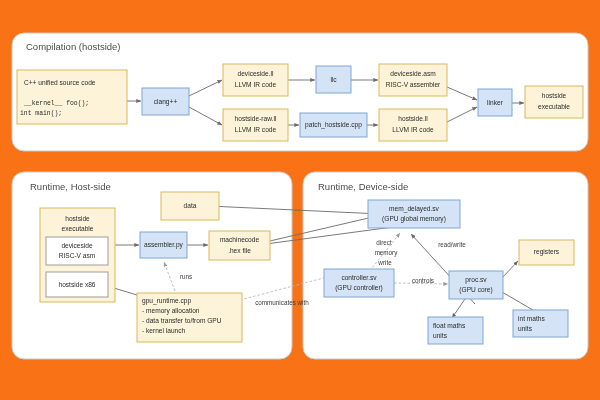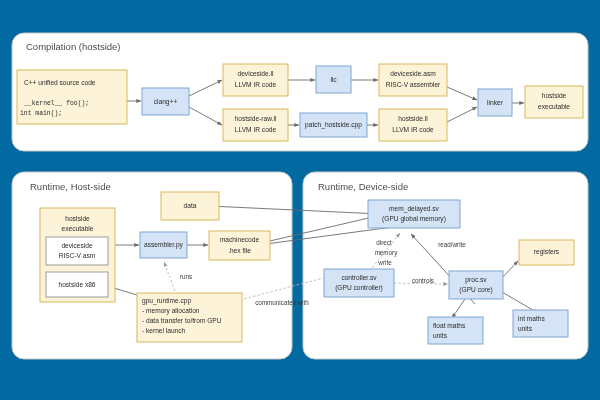--- a/index.html
+++ b/index.html
@@ -4,21 +4,21 @@
 <style>
   html, body {
     margin: 0;
     padding: 0;
     background: #ffffff;
   }
   #stage {
     position: relative;
     width: 600px;
     height: 400px;
-    background: #0369a1;
+    background: #f97316;
     overflow: hidden;
     font-family: "Liberation Sans", sans-serif;
   }
   svg.layer {
     position: absolute;
     left: 0;
     top: 0;
     width: 600px;
     height: 400px;
   }

